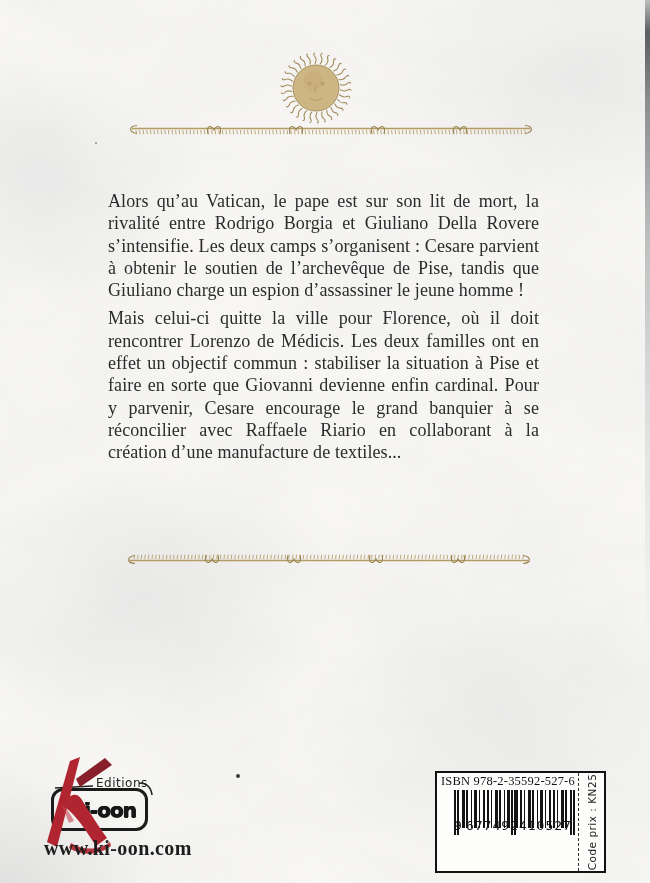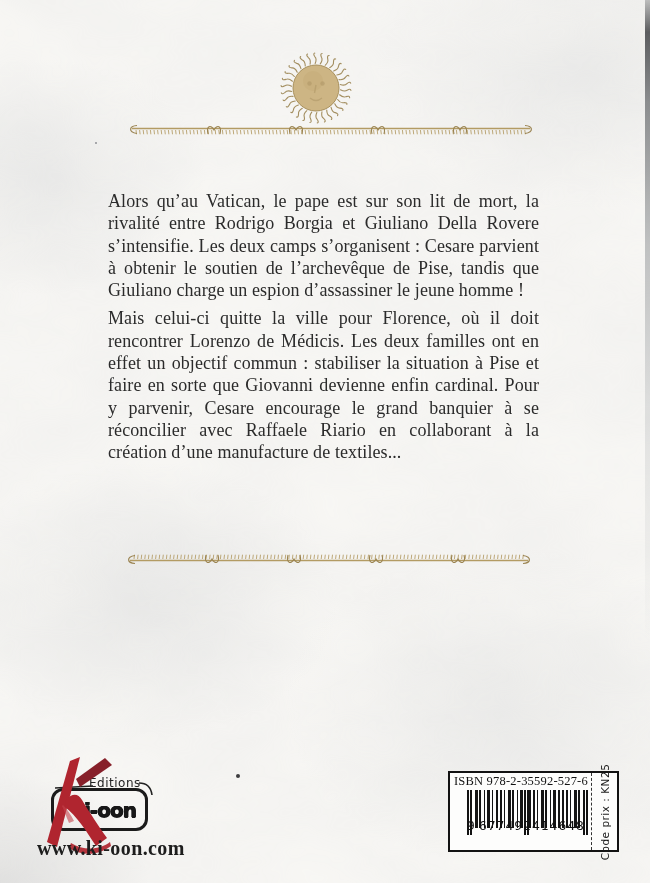--- a/index.html
+++ b/index.html
@@ -46,34 +46,34 @@
     position:absolute; left:51px; top:788px; width:97px; height:43px;
     border:3px solid #1b1b1b; border-radius:12px; box-sizing:border-box;
   }
   .logo-wordmark{
     position:absolute; left:84px; top:798px; width:62px;
     font-family:"DejaVu Sans", sans-serif; font-weight:bold; font-size:20px;
     letter-spacing:-1px; color:#181818;
     text-shadow:0.5px 0 currentColor, -0.5px 0 currentColor, 0 0.5px currentColor;
   }
   .editions{
-    position:absolute; left:89px; top:776px;
+    position:absolute; left:96px; top:776px;
     font-family:"DejaVu Sans", sans-serif; font-size:12px; color:#242424; letter-spacing:0.5px;
   }
   .editions-lines{position:absolute;left:55px;top:774px;width:105px;height:24px;}
   .logo-k{position:absolute;left:33px;top:755px;width:80px;height:100px;}
   .website{
-    position:absolute; left:37px; top:837px;
+    position:absolute; left:44px; top:837px;
     font-family:"Liberation Serif", serif; font-size:20px; font-weight:600;
     color:#1d1d1d; letter-spacing:0.4px;
   }
 
   
   .barcode{
-    position:absolute; left:448px; top:771px; width:171px; height:81px;
+    position:absolute; left:435px; top:771px; width:171px; height:102px;
     background:#fdfdfc; border:2px solid #121212; box-sizing:border-box;
     display:flex;
   }
   .bc-left{flex:1 1 auto; padding:1px 3px 0 4px; position:relative;}
   .isbn{
     font-family:"Liberation Serif", serif; font-size:12.5px; color:#121212;
     text-align:center; letter-spacing:0.2px; white-space:nowrap; height:16px;
   }
   .bars-wrap{position:relative; margin-left:13px; height:44px;}
   .bars{
@@ -432,21 +432,21 @@
         <div class="bars"></div>
         <div class="guard g1"></div>
         <div class="guard g2"></div>
         <div class="guard g3"></div>
         <div class="guard g4"></div>
         <div class="guard g5"></div>
         <div class="guard g6"></div>
         <div class="digits">
           <span class="lead">9</span>
           <span class="grp">677492</span>
-          <span class="grp">414648</span>
+          <span class="grp">410527</span>
         </div>
       </div>
     </div>
     <div class="bc-strip">
       <span>Code prix : KN25</span>
     </div>
   </div>
 
 </div>
 

